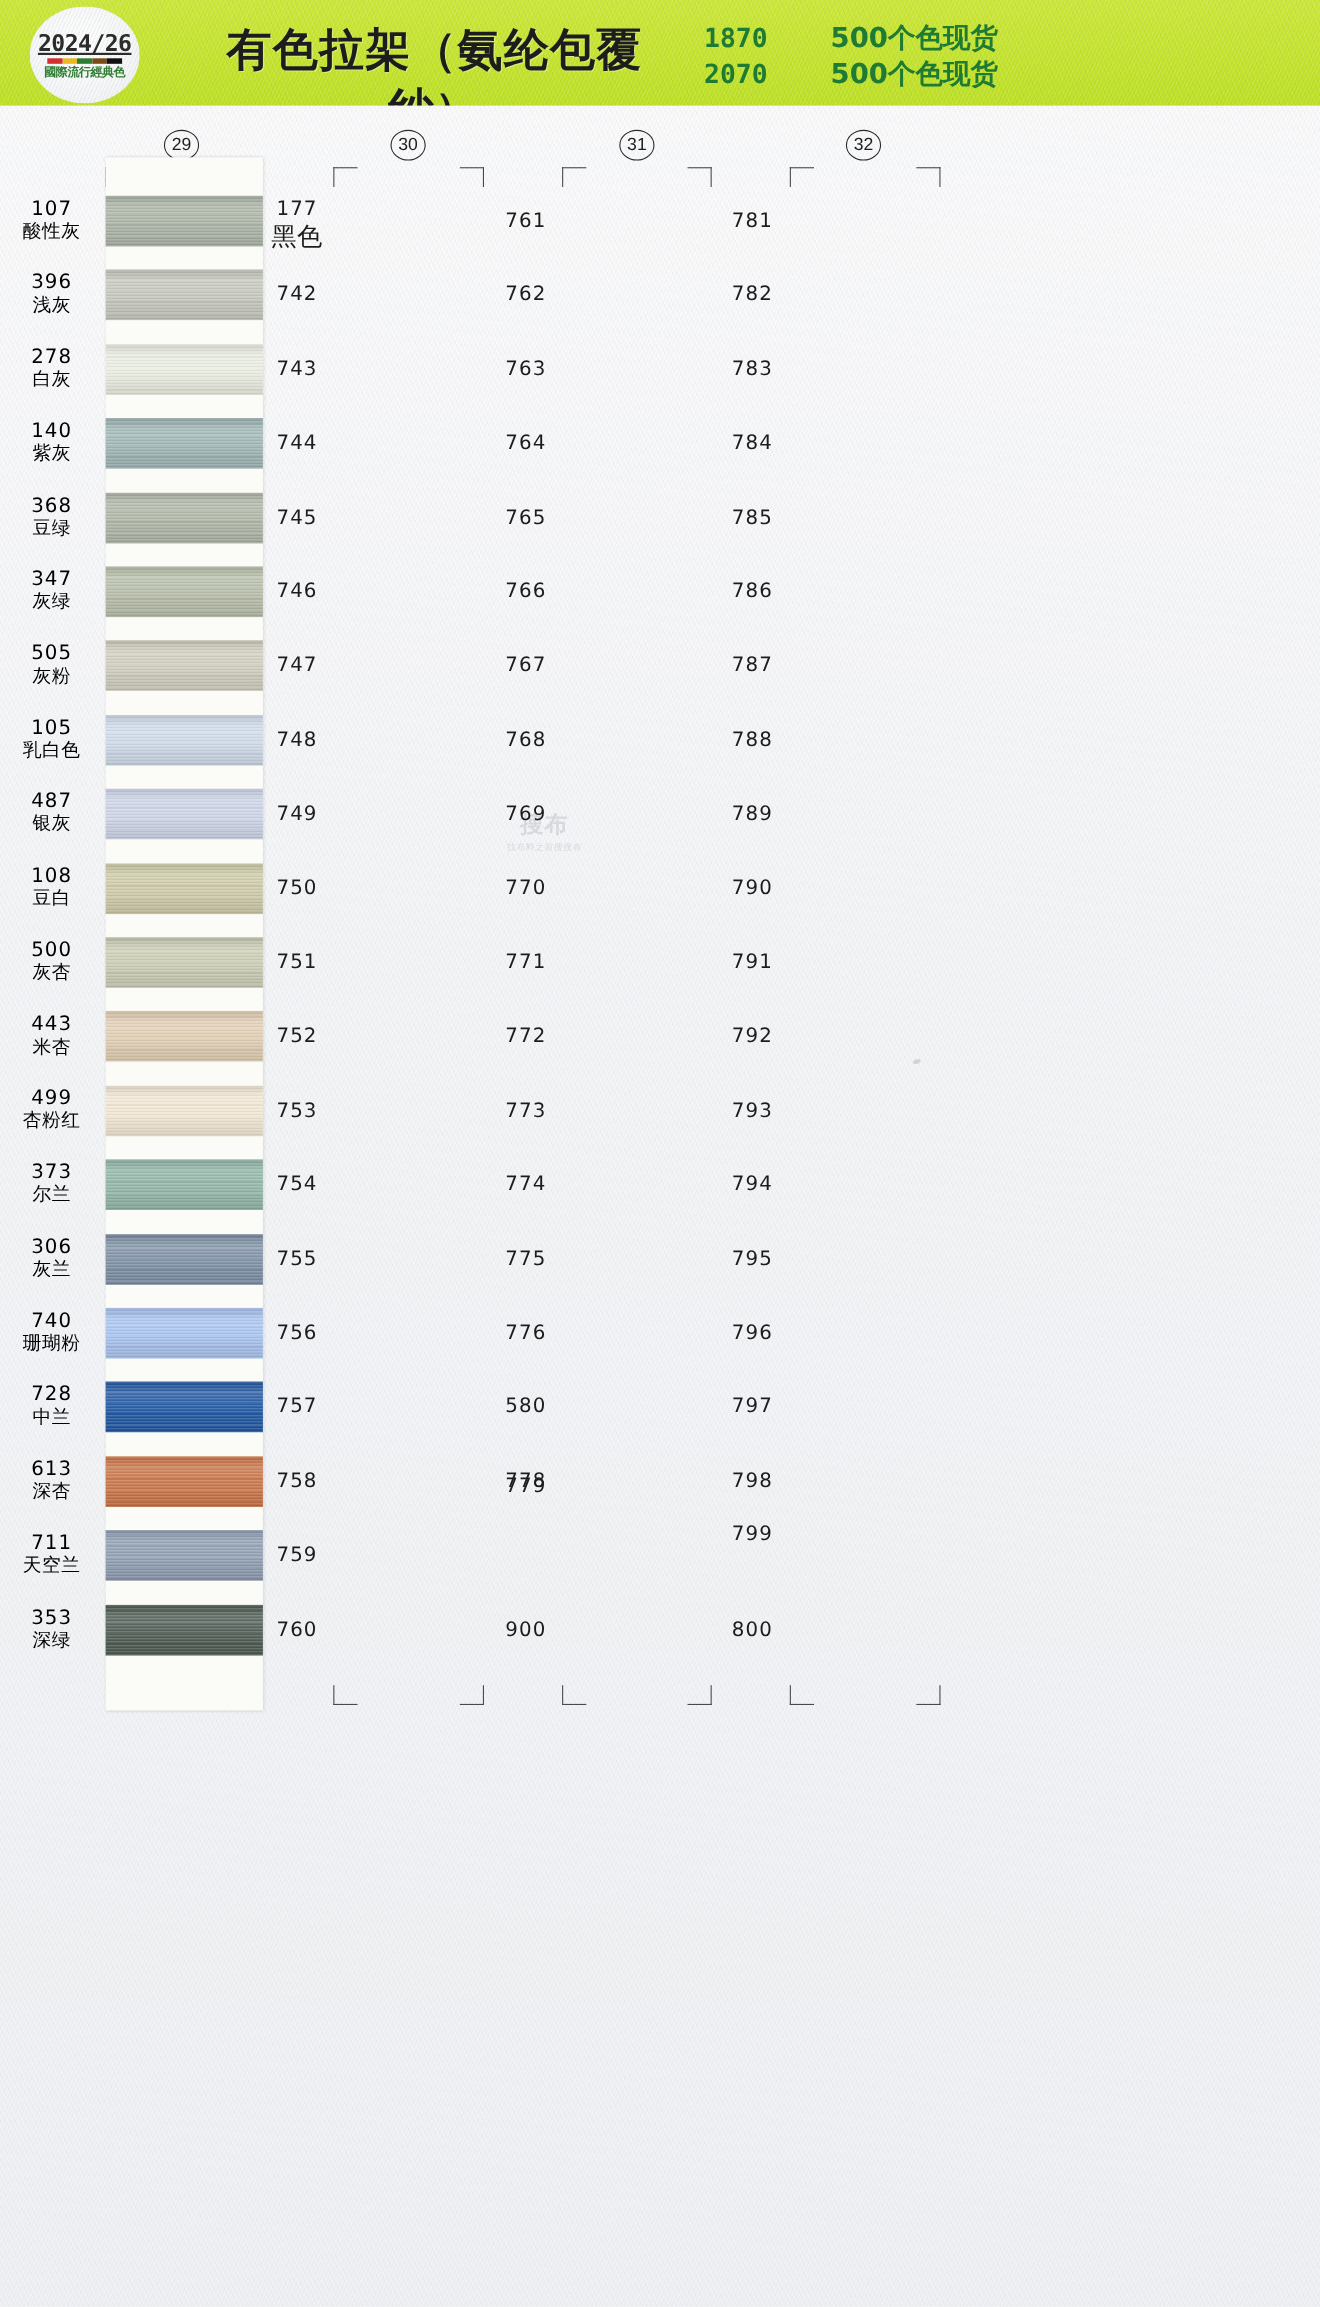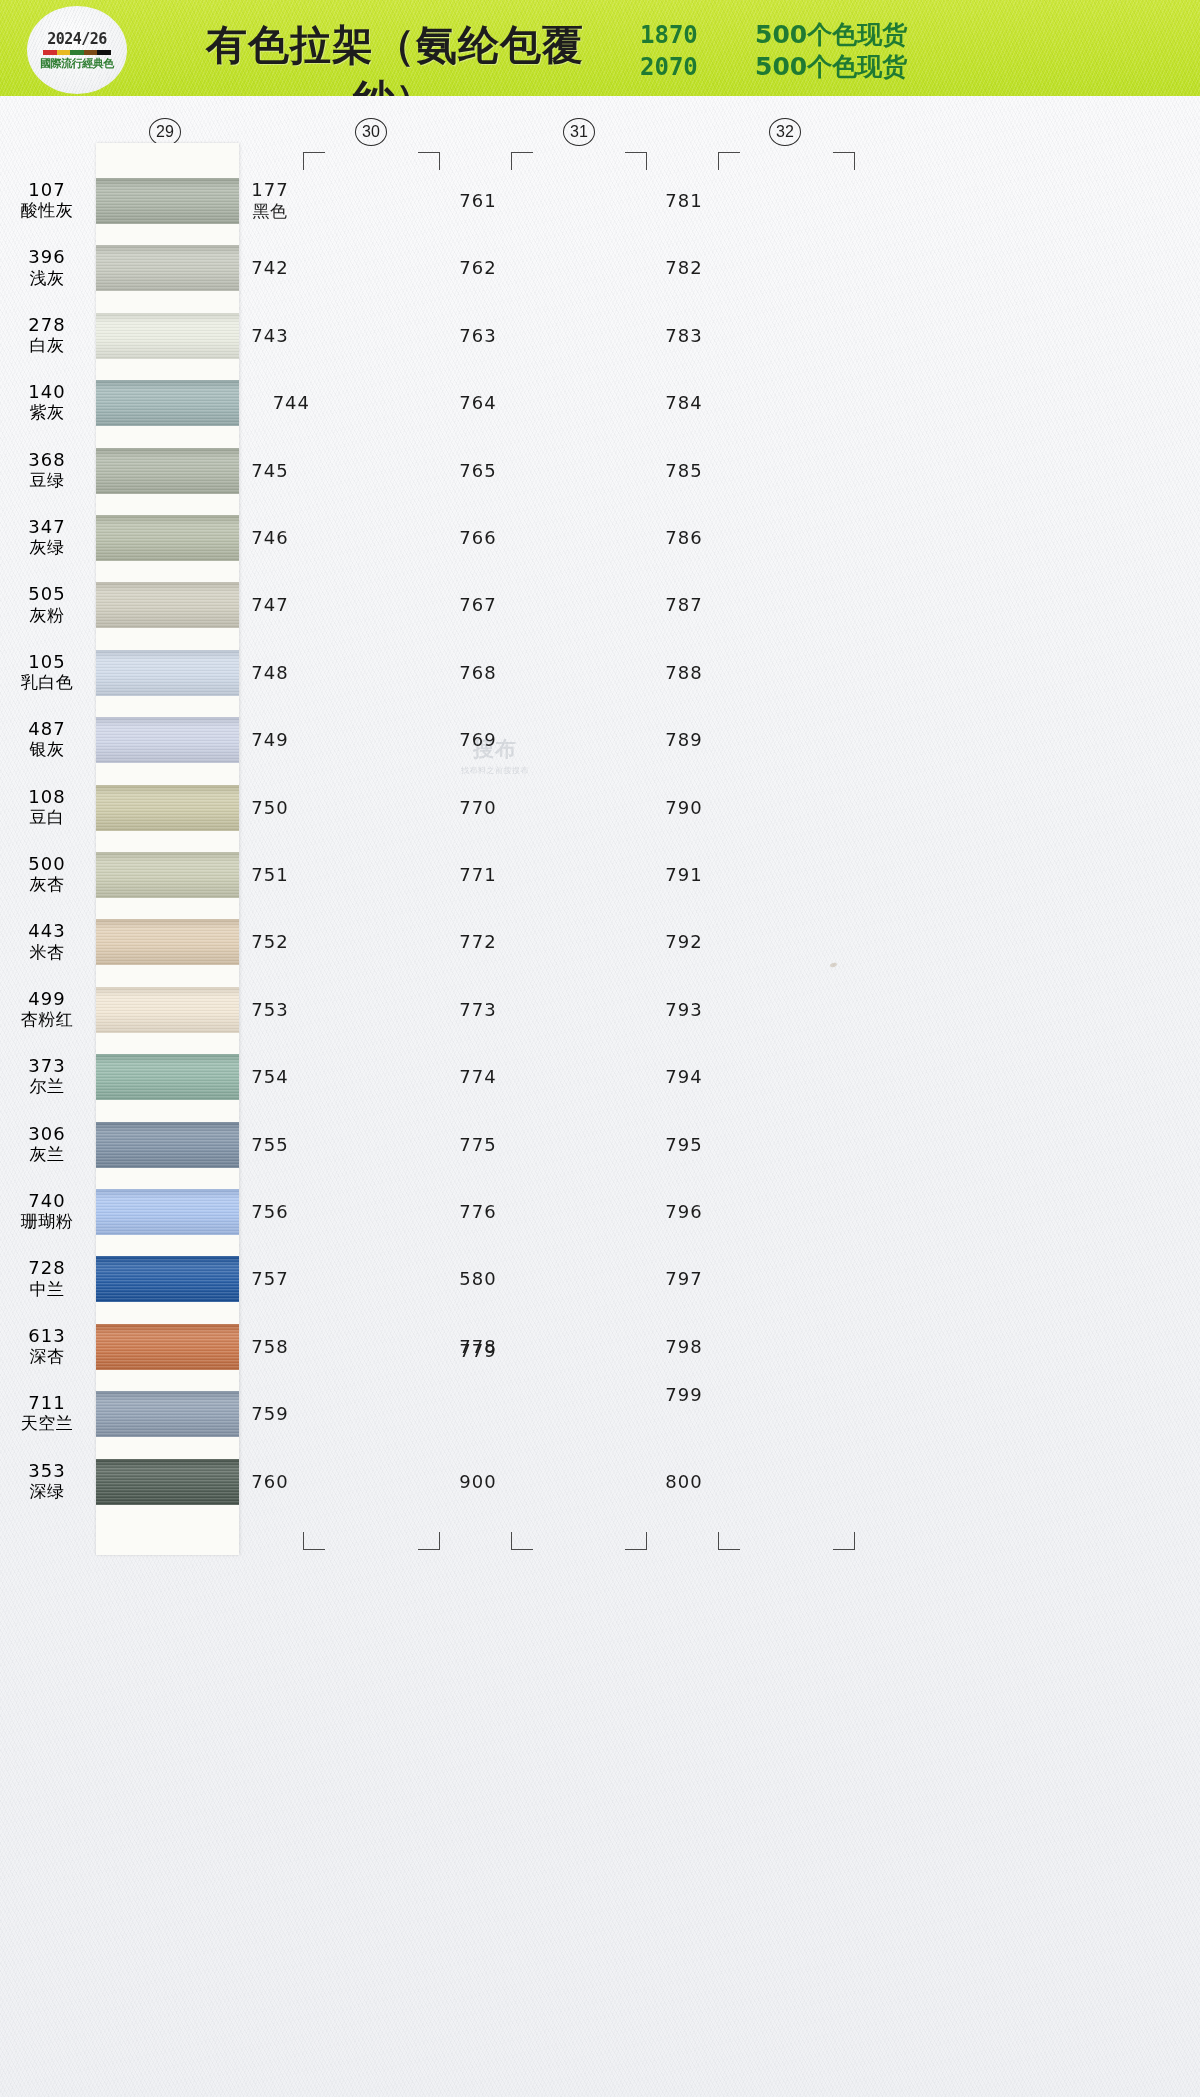--- a/index.html
+++ b/index.html
@@ -68,24 +68,25 @@
         rgba(200,205,210,0.25) 2px, rgba(200,205,210,0.25) 3px),
       radial-gradient(ellipse at 45% 40%, #ffffff 0%, #f4f5f6 65%, #e9eaec 100%);
     display: flex;
     flex-direction: column;
     align-items: center;
     justify-content: center;
   }
   .logo-year {
     font-family: "DejaVu Sans Mono", monospace;
     font-weight: bold;
-    font-size: 15px;
+    font-size: 21px;
     letter-spacing: -0.5px;
     color: #2c2c2c;
     line-height: 1;
+    text-decoration: underline;
   }
   .logo-bars {
     width: 68px; height: 5px;
     margin: 3px 0 3px 0;
     display: flex;
   }
   .logo-bars i { flex: 1 1 auto; height: 100%; display: block; }
   .logo-sub {
     font-size: 11px;
     font-weight: bold;
@@ -223,21 +224,21 @@
     width: 80px;
     text-align: center;
     font-size: 18px;
     font-weight: 500;
     color: #1c1c1c;
     font-family: "DejaVu Sans", sans-serif;
     letter-spacing: 1px;
   }
   .num-cell .sub {
     display: block;
-    font-size: 17px;
+    font-size: 23px;
     letter-spacing: 0.5px;
   }
 
   
   .watermark {
     position: absolute;
     left: 430px; top: 735px;
     width: 130px;
     text-align: center;
     color: rgba(120,128,140,0.22);
@@ -427,21 +428,21 @@
       <span class="code">278</span>
       <span class="name">白灰</span>
     </div>
     <div class="num-cell" style="left: 230px; top: 324.8px;">743</div>
     <div class="num-cell" style="left: 438px; top: 324.8px;">763</div>
     <div class="num-cell" style="left: 644px; top: 324.8px;">783</div>
     <div class="row-label" style="top: 381.2px;">
       <span class="code">140</span>
       <span class="name">紫灰</span>
     </div>
-    <div class="num-cell" style="left: 230px; top: 392.2px; text-align: right;">744</div>
+    <div class="num-cell" style="left: 230px; top: 392.2px;">744</div>
     <div class="num-cell" style="left: 438px; top: 392.2px;">764</div>
     <div class="num-cell" style="left: 644px; top: 392.2px;">784</div>
     <div class="row-label" style="top: 448.6px;">
       <span class="code">368</span>
       <span class="name">豆绿</span>
     </div>
     <div class="num-cell" style="left: 230px; top: 459.6px;">745</div>
     <div class="num-cell" style="left: 438px; top: 459.6px;">765</div>
     <div class="num-cell" style="left: 644px; top: 459.6px;">785</div>
     <div class="row-label" style="top: 516px;">

